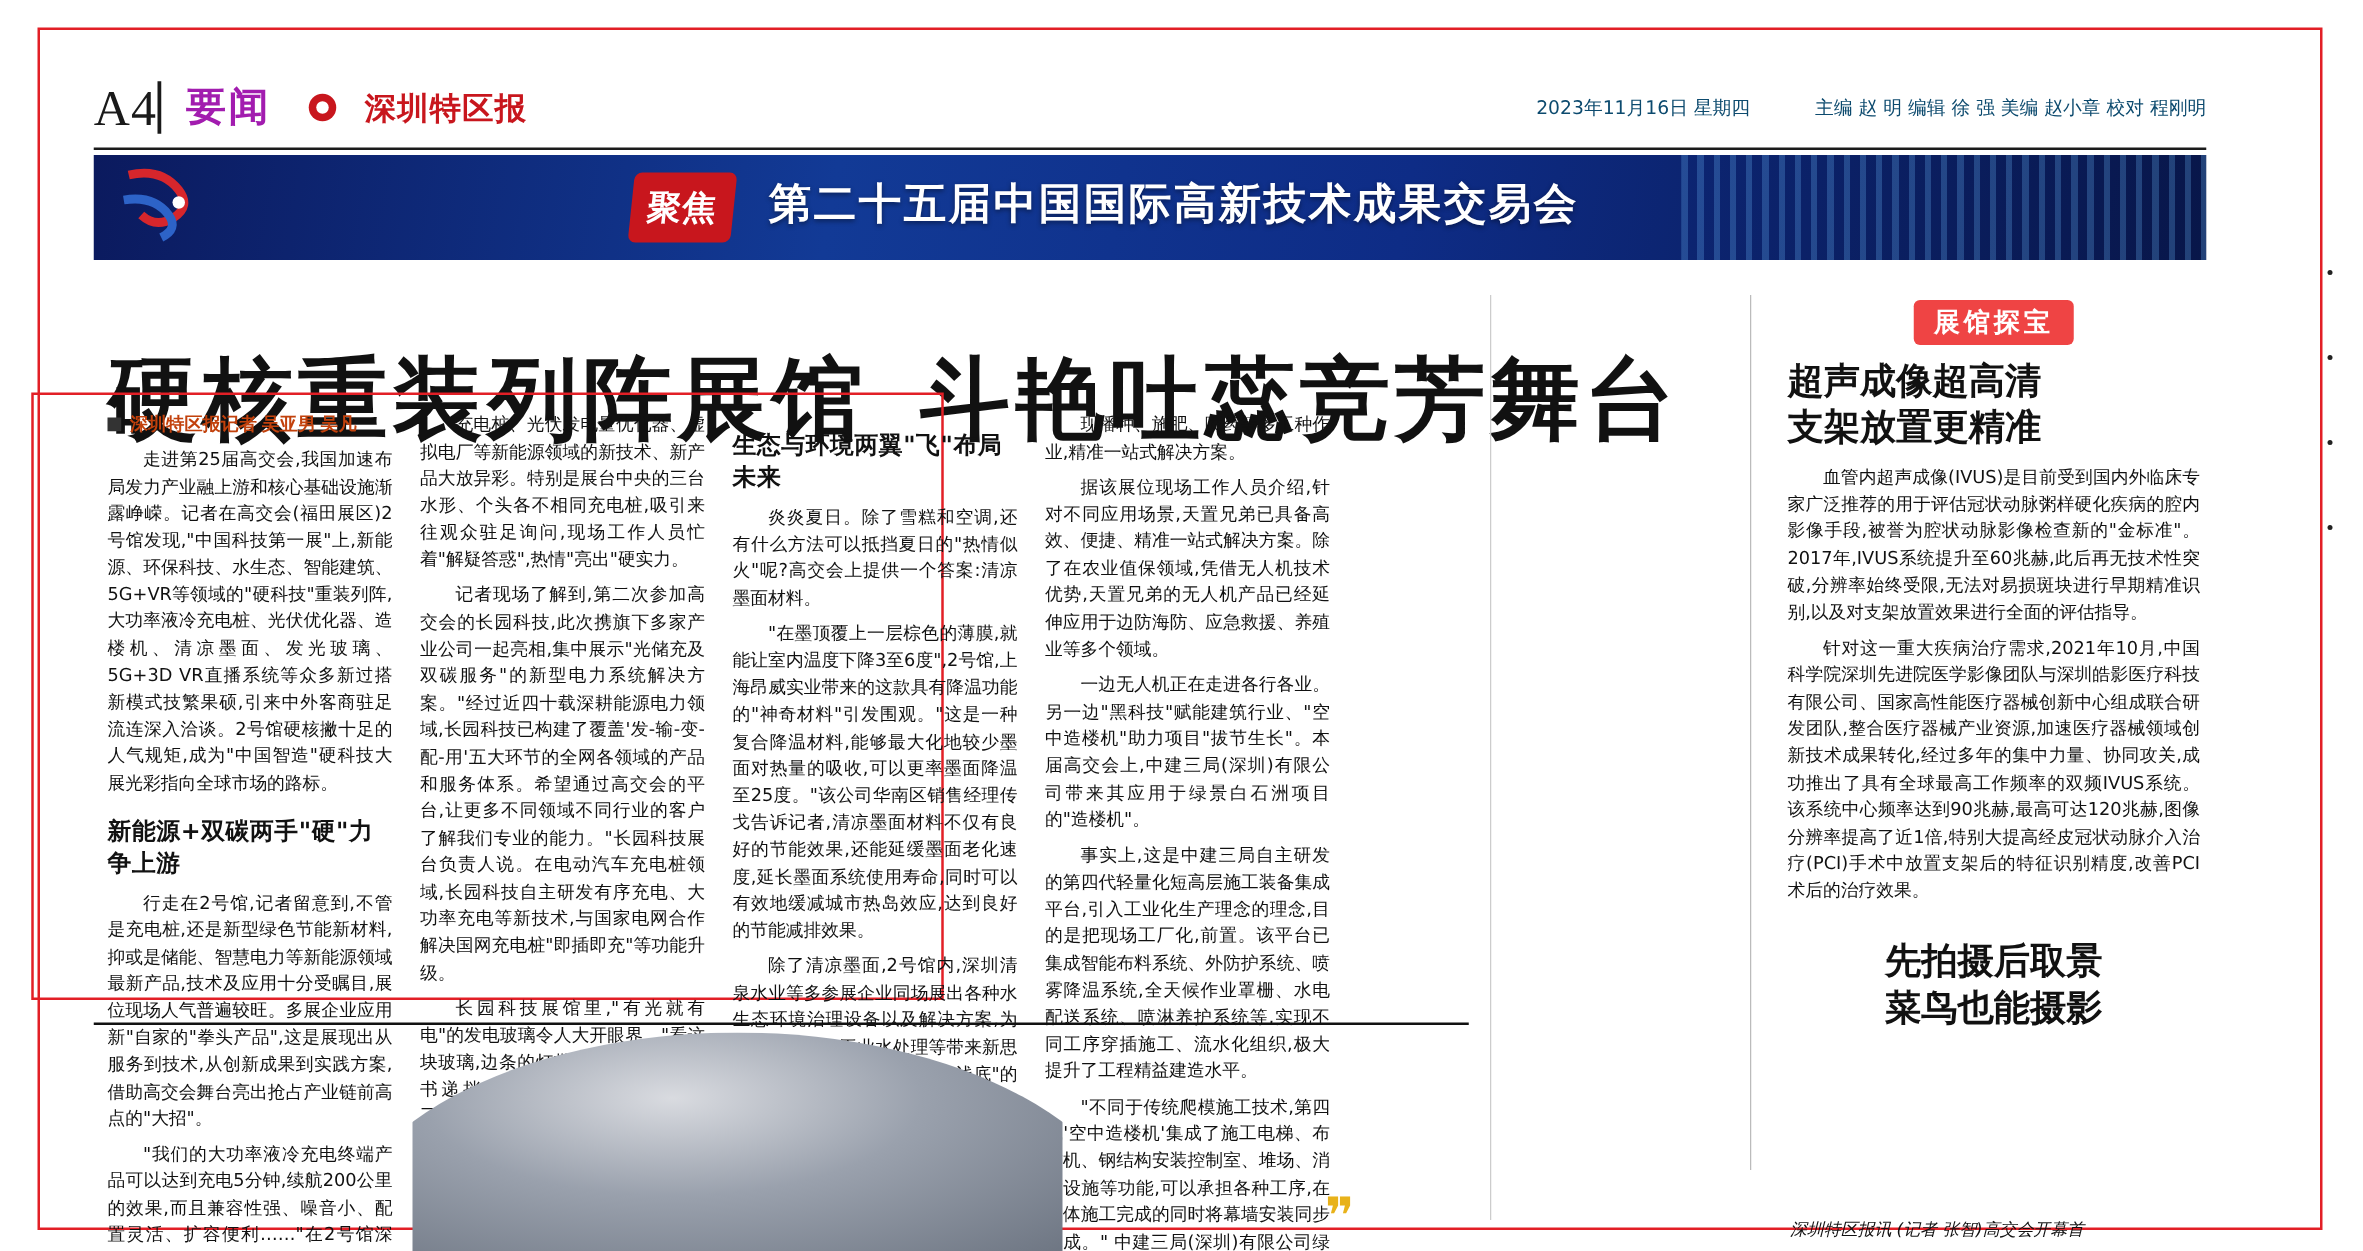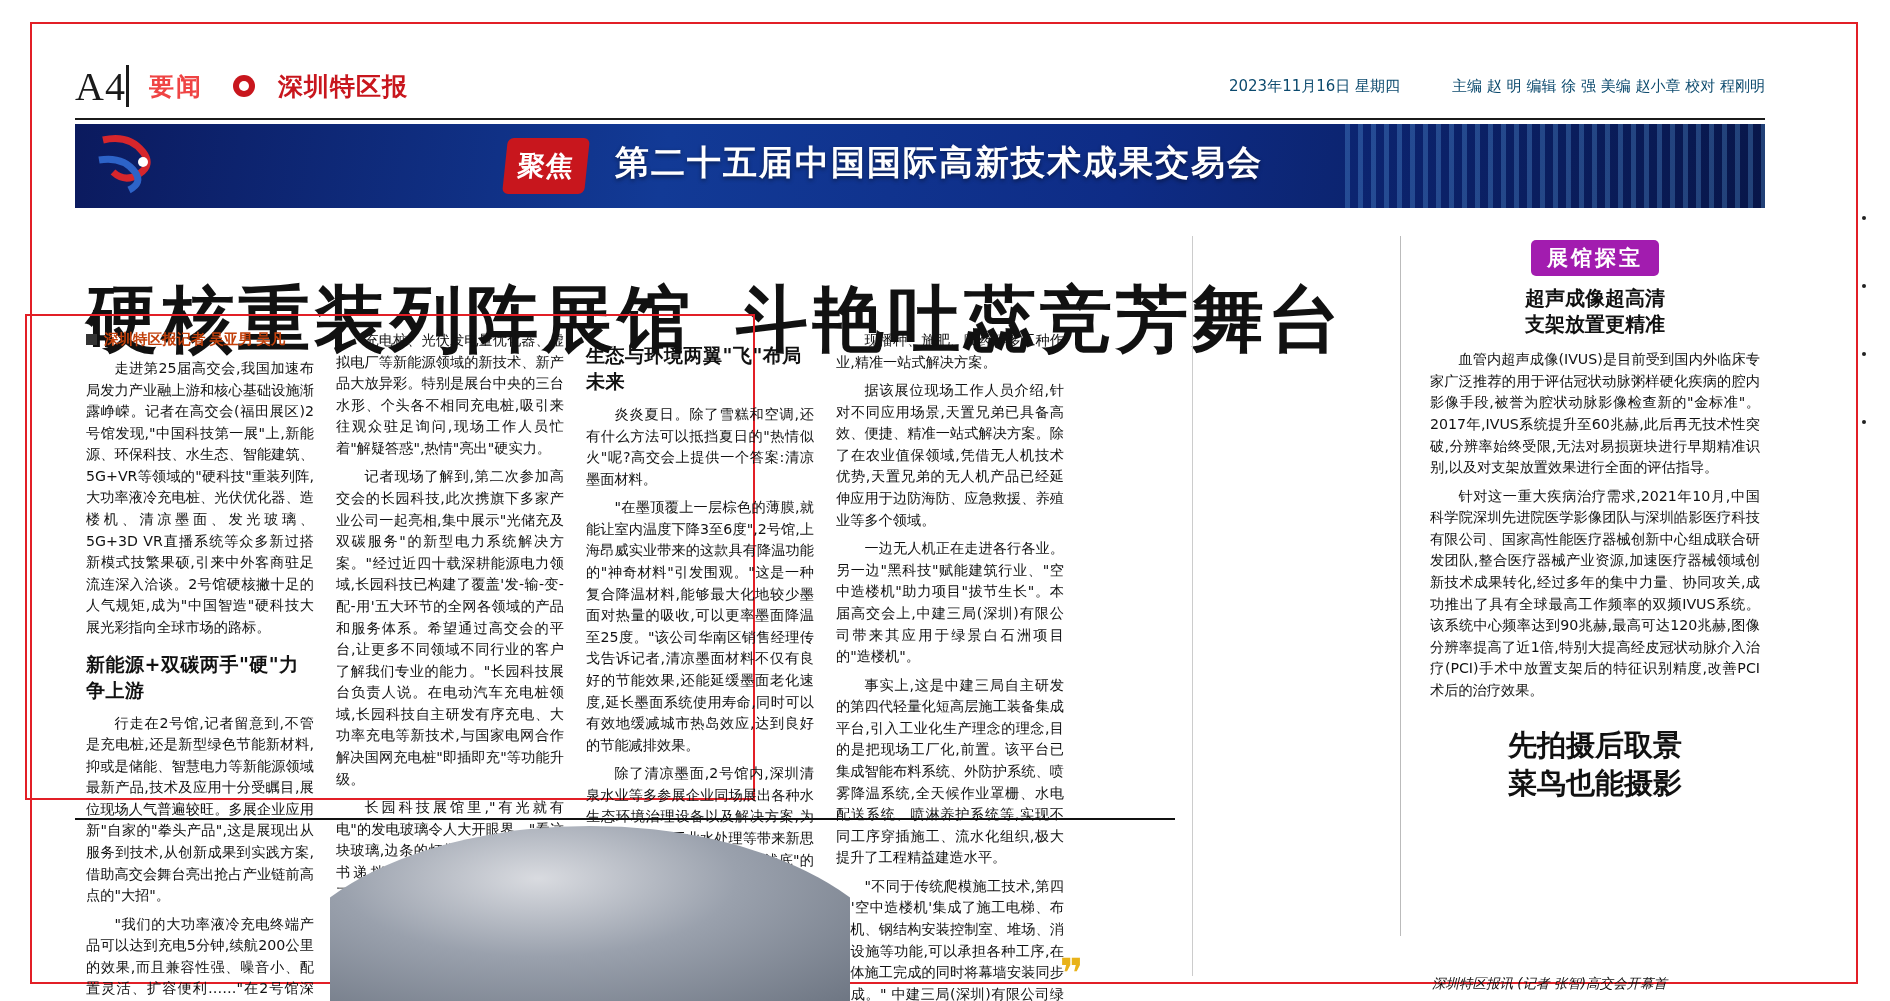--- a/index.html
+++ b/index.html
@@ -22,21 +22,21 @@
     position:absolute; left:75px; top:55px; width:1690px; height:62px;
     display:flex; align-items:center;
   }
   .pagenum {
     font-family:"Liberation Serif", serif;
     font-size:40px; color:#1a1a1a; letter-spacing:1px; 
   }
   .vrule { width:3px; height:42px; background:#1a1a1a; margin-right:20px; }
   .section-title {
     font-family:"DejaVu Sans", sans-serif;
-    font-weight:bold; font-size:25px; color:#ef4444; letter-spacing:2px;
+    font-weight:bold; font-size:32px; color:#a21caf; letter-spacing:2px;
     margin-right:26px;
   }
   .paper-logo {
     display:flex; align-items:center; gap:7px;
     border-left:0; padding-left:4px;
   }
   .logo-mark {
     width:22px; height:22px; border-radius:50%;
     background:#c8161d; position:relative;
   }
@@ -119,28 +119,28 @@
     font-size:14.2px; line-height:1.52; color:#111;
     text-align:justify; text-indent:2em;
     font-family:"DejaVu Sans", sans-serif;
   }
   
   .rail {
     position:absolute; left:1430px; top:240px; width:330px;
   }
   .rail-badge {
     width:128px; height:36px; margin:0 auto 10px auto;
-    background:#a21caf; border-radius:5px;
+    background:#ef4444; border-radius:5px;
     display:flex; align-items:center; justify-content:center;
     font-family:"DejaVu Sans", sans-serif; font-weight:bold;
     color:#fff; font-size:21px; letter-spacing:3px;text-align:center;
   }
   .rail-title {
     font-family:"DejaVu Sans", sans-serif; font-weight:bold;
-    font-size:20px; color:#111; text-align:center; line-height:1.28;
+    font-size:29px; color:#111; text-align:left; line-height:1.28;
     margin-bottom:12px;
   }
   .rail p.body { font-size:14.2px; }
   .rail-title2 {
     font-family:"DejaVu Sans", sans-serif; font-weight:bold;
     font-size:29px; color:#111; text-align:center; line-height:1.3;
     margin-top:26px;
   }
   .rail-divider {
     position:absolute; left:1400px; top:236px; width:1px; height:700px;

